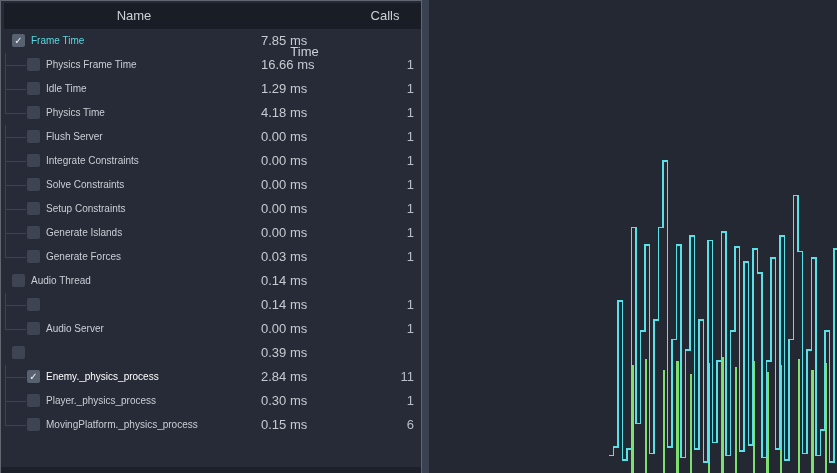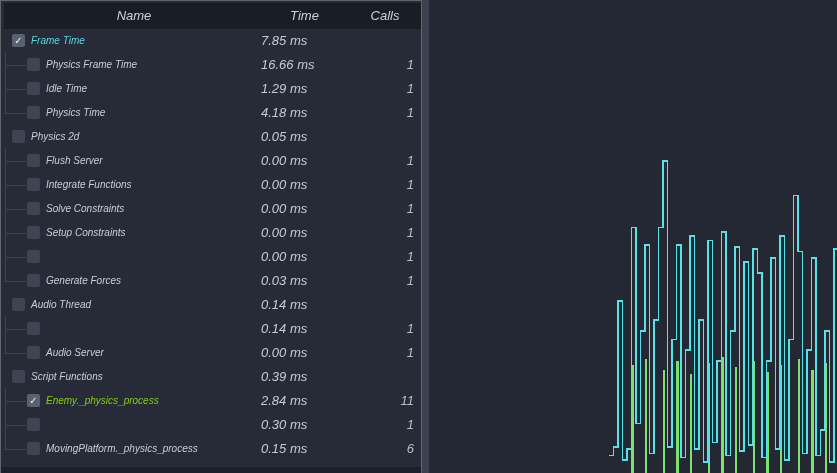--- a/index.html
+++ b/index.html
@@ -1,26 +1,26 @@
 <!DOCTYPE html>
 <html><head>
 <meta charset="utf-8">
 <style>
   html,body{margin:0;padding:0;}
   body{background:#3a4150;font-family:"Liberation Sans","DejaVu Sans",sans-serif;}
-  .app{position:relative;width:837px;height:473px;overflow:hidden;display:flex;background:#3a4150;font-style:italic;}
+  .app{position:relative;width:837px;height:473px;overflow:hidden;display:flex;background:#3a4150;}
 
   
   .tree{position:relative;width:422px;height:473px;background:#262b37;
         border-left:1px solid #60676f;border-top:1px solid #60676f;border-right:1px solid #60676f;
         box-sizing:border-box;flex:none;}
   .thead{position:absolute;left:3px;top:2px;right:0;height:26px;background:#191d26;}
   .th{position:absolute;top:0;height:26px;line-height:26px;text-align:center;color:#ccd1d9;font-size:13px;}
   .th-name{left:0;width:260px;}
-  .th-time{left:258px;width:85px;}
+  .th-time{left:258px;width:85px;margin-top:36px;}
   .th-calls{left:344px;width:74px;}
   .rows{position:absolute;top:28px;left:0;right:0;}
   .row{position:relative;height:24px;}
   .cb{position:absolute;top:5px;width:13px;height:13px;border-radius:2px;background:#3e4451;
       font-size:10px;line-height:13px;text-align:center;color:transparent;}
   .cb.on{background:#58616f;color:#eef1f4;font-weight:bold;}
   .l0 .cb{left:11px;} .l1 .cb{left:26px;}
   .rname{position:absolute;top:0;line-height:24px;font-size:10px;color:#c9ced6;white-space:nowrap;}
   .l0 .rname{left:30px;} .l1 .rname{left:45px;}
   .rtime{position:absolute;left:260px;top:0;line-height:24px;font-size:13px;color:#c6cbd3;}
@@ -73,40 +73,33 @@
     <span class="rcalls">1</span>
   </div>
         <div class="row l1">
     <span class="gv last"></span>
     <span class="gh"></span>
     <span class="cb"></span>
     <span class="rname">Physics Time</span>
     <span class="rtime">4.18 ms</span>
     <span class="rcalls">1</span>
   </div>
-        <div class="row l0">
-
-    <span class="cb"></span>
-    <span class="rname">Physics 2d</span>
-    <span class="rtime">0.05 ms</span>
-    <span class="rcalls"></span>
-  </div>
         <div class="row l1">
     <span class="gv"></span>
     <span class="gh"></span>
     <span class="cb"></span>
     <span class="rname">Flush Server</span>
     <span class="rtime">0.00 ms</span>
     <span class="rcalls">1</span>
   </div>
         <div class="row l1">
     <span class="gv"></span>
     <span class="gh"></span>
     <span class="cb"></span>
-    <span class="rname">Integrate Functions</span>
+    <span class="rname">Integrate Constraints</span>
     <span class="rtime">0.00 ms</span>
     <span class="rcalls">1</span>
   </div>
         <div class="row l1">
     <span class="gv"></span>
     <span class="gh"></span>
     <span class="cb"></span>
     <span class="rname">Solve Constraints</span>
     <span class="rtime">0.00 ms</span>
     <span class="rcalls">1</span>
@@ -116,20 +109,21 @@
     <span class="gh"></span>
     <span class="cb"></span>
     <span class="rname">Setup Constraints</span>
     <span class="rtime">0.00 ms</span>
     <span class="rcalls">1</span>
   </div>
         <div class="row l1">
     <span class="gv"></span>
     <span class="gh"></span>
     <span class="cb"></span>
+    <span class="rname">Generate Islands</span>
     <span class="rtime">0.00 ms</span>
     <span class="rcalls">1</span>
   </div>
         <div class="row l1">
     <span class="gv last"></span>
     <span class="gh"></span>
     <span class="cb"></span>
     <span class="rname">Generate Forces</span>
     <span class="rtime">0.03 ms</span>
     <span class="rcalls">1</span>
@@ -152,36 +146,36 @@
     <span class="gv last"></span>
     <span class="gh"></span>
     <span class="cb"></span>
     <span class="rname">Audio Server</span>
     <span class="rtime">0.00 ms</span>
     <span class="rcalls">1</span>
   </div>
         <div class="row l0">
 
     <span class="cb"></span>
-    <span class="rname">Script Functions</span>
     <span class="rtime">0.39 ms</span>
     <span class="rcalls"></span>
   </div>
         <div class="row l1">
     <span class="gv"></span>
     <span class="gh"></span>
     <span class="cb on">✓</span>
-    <span class="rname" style="color: #84cc16;">Enemy._physics_process</span>
+    <span class="rname" style="color: #ffffff;">Enemy._physics_process</span>
     <span class="rtime">2.84 ms</span>
     <span class="rcalls">11</span>
   </div>
         <div class="row l1">
     <span class="gv"></span>
     <span class="gh"></span>
     <span class="cb"></span>
+    <span class="rname">Player._physics_process</span>
     <span class="rtime">0.30 ms</span>
     <span class="rcalls">1</span>
   </div>
         <div class="row l1">
     <span class="gv last"></span>
     <span class="gh"></span>
     <span class="cb"></span>
     <span class="rname">MovingPlatform._physics_process</span>
     <span class="rtime">0.15 ms</span>
     <span class="rcalls">6</span>

